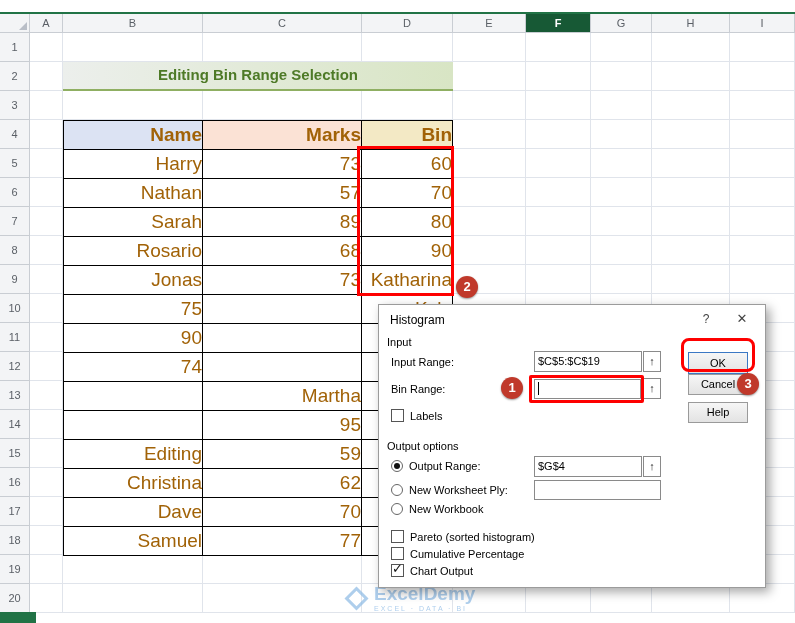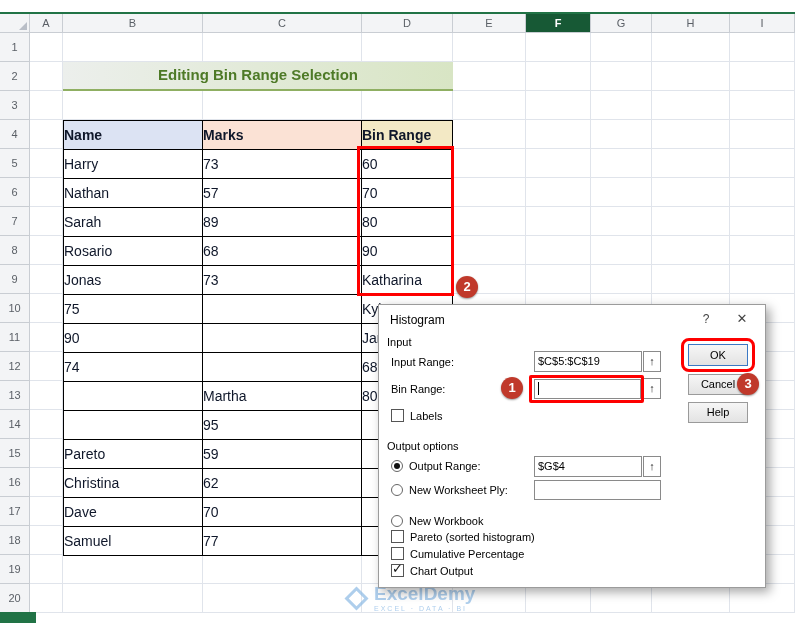--- a/index.html
+++ b/index.html
@@ -28,21 +28,21 @@
 
   
   .banner{position:absolute;left:63px;top:62px;width:390px;height:29px;box-sizing:border-box;
     background:linear-gradient(to right,#ecefec,#d8e5c4);border-bottom:2px solid #8faf62;color:var(--banner-text);
     font-size:15px;font-weight:bold;text-align:center;line-height:26px;z-index:2;}
 
   
   .xl-table{position:absolute;left:63px;top:120px;display:grid;grid-template-columns:139px 159px 91px;
     grid-auto-rows:29px;border-top:1px solid #000;border-left:1px solid #000;z-index:2;background:#fff;}
   .xl-table .cell{box-sizing:border-box;border-right:1px solid #000;border-bottom:1px solid #000;
-    font-size:14px;text-align:left;line-height:28px;color:#0f172a;background:#fff;overflow:hidden;}
+    font-size:19px;text-align:right;line-height:28px;color:#a16207;background:#fff;overflow:hidden;}
   .xl-table .hdr{font-weight:bold;}
   .hdr-name{background:var(--name-header-bg) !important;}
   .hdr-marks{background:var(--marks-header-bg) !important;}
   .hdr-bin{background:var(--bin-header-bg) !important;}
 
   
   .bin-highlight{position:absolute;left:357px;top:146px;width:97px;height:150px;box-sizing:border-box;
     border:3px solid var(--annotation-red);z-index:3;pointer-events:none;}
   .badge{width:22px;height:22px;border-radius:50%;background:var(--badge-red);color:#fff;font-size:13px;
     font-weight:bold;text-align:center;line-height:22px;box-shadow:0 1px 2px rgba(0,0,0,.4);}
@@ -173,21 +173,21 @@
       <div class="cell">James</div>
       <div class="cell">74</div>
       <div class="cell"></div>
       <div class="cell">68</div>
       <div class="cell"></div>
       <div class="cell">Martha</div>
       <div class="cell">80</div>
       <div class="cell"></div>
       <div class="cell">95</div>
       <div class="cell"></div>
-      <div class="cell">Pareto</div>
+      <div class="cell">Editing</div>
       <div class="cell">59</div>
       <div class="cell"></div>
       <div class="cell">Christina</div>
       <div class="cell">62</div>
       <div class="cell"></div>
       <div class="cell">Dave</div>
       <div class="cell">70</div>
       <div class="cell"></div>
       <div class="cell">Samuel</div>
       <div class="cell">77</div>
@@ -256,41 +256,41 @@
     </div>
 
     <div class="ctl-row" style="top:179px">
       <span class="rb"></span>
       <span>New Worksheet Ply:</span>
     </div>
     <div class="textbox" style="left:155px;top:175px;width:127px;height:20px">
       <span></span>
     </div>
 
-    <div class="ctl-row" style="top:210px">
+    <div class="ctl-row" style="top:198px">
       <span class="rb"></span>
       <span>New Workbook</span>
     </div>
 
     <div class="ctl-row" style="top:225px">
       <span class="cb"></span>
       <span>Pareto (sorted histogram)</span>
     </div>
     <div class="ctl-row" style="top:242px">
       <span class="cb"></span>
       <span>Cumulative Percentage</span>
     </div>
     <div class="ctl-row" style="top:259px">
       <span class="cb checked">
         <span class="check-glyph">✓</span>
       </span>
       <span>Chart Output</span>
     </div>
 
-    <div class="dlg-btn ok-btn" style="left:309px;top:39px">
+    <div class="dlg-btn ok-btn" style="left:309px;top:47px">
       <span>OK</span>
     </div>
     <div class="red-ring ok-ring"></div>
     <div class="dlg-btn" style="left:309px;top:69px">
       <span>Cancel</span>
     </div>
     <div class="badge badge3">3</div>
     <div class="dlg-btn" style="left:309px;top:97px">
       <span>Help</span>
     </div>

